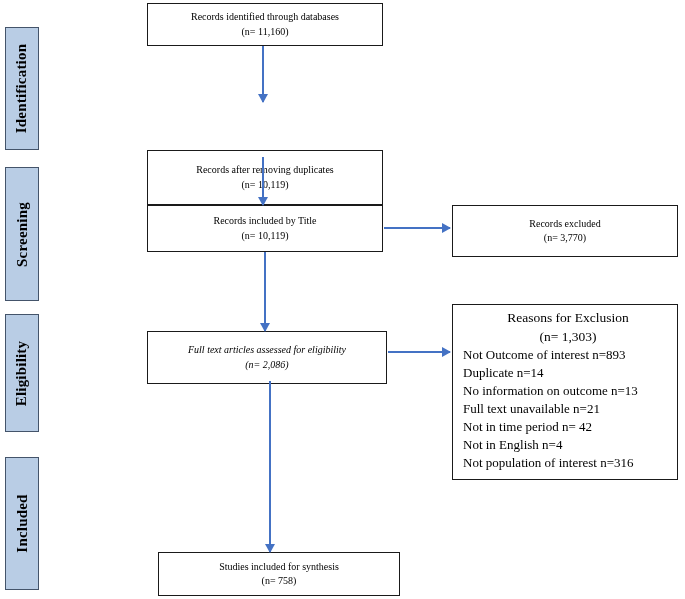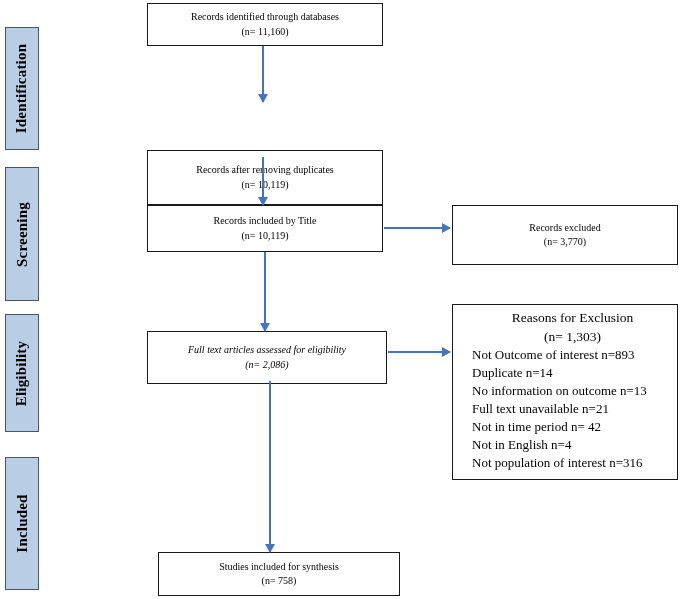--- a/index.html
+++ b/index.html
@@ -38,21 +38,21 @@
     border:1.6px solid var(--box-border);
     box-sizing:border-box;
     display:flex;flex-direction:column;
     align-items:center;justify-content:center;
     text-align:center;
     font-size:10px;
     line-height:1.45;
   }
   .reasons{
     justify-content:flex-start;
-    padding:4px 4px 4px 19px;
+    padding:4px 4px 4px 10px;
     align-items:stretch;
     text-align:left;
     font-size:13px;
     line-height:1.38;
   }
   .reasons .rtitle,.reasons .rcount{text-align:center;font-size:13.5px;}
   .arrow-v{
     position:absolute;width:2px;
     background:var(--arrow-color);
   }
@@ -111,21 +111,21 @@
   <div class="fbox" style="left:147px;top:331px;width:240px;height:53px;font-style:italic;">
     <span>Full text articles assessed for eligibility</span>
     <span>(n= 2,086)</span>
   </div>
 
   <div class="fbox" style="left:158px;top:552px;width:242px;height:44px;text-align:center;">
     <span>Studies included for synthesis</span>
     <span>(n= 758)</span>
   </div>
 
-  <div class="fbox" style="left:452px;top:205px;width:226px;height:60px;">
+  <div class="fbox" style="left:452px;top:205px;width:226px;height:52px;">
     <span>Records excluded</span>
     <span>(n= 3,770)</span>
   </div>
 
   <div class="fbox reasons" style="left:452px;top:304px;width:226px;height:176px;">
     <div class="rtitle">Reasons for Exclusion</div>
     <div class="rcount">(n= 1,303)</div>
     <div>Not Outcome of interest n=893</div>
     <div>Duplicate n=14</div>
     <div>No information on outcome n=13</div>

